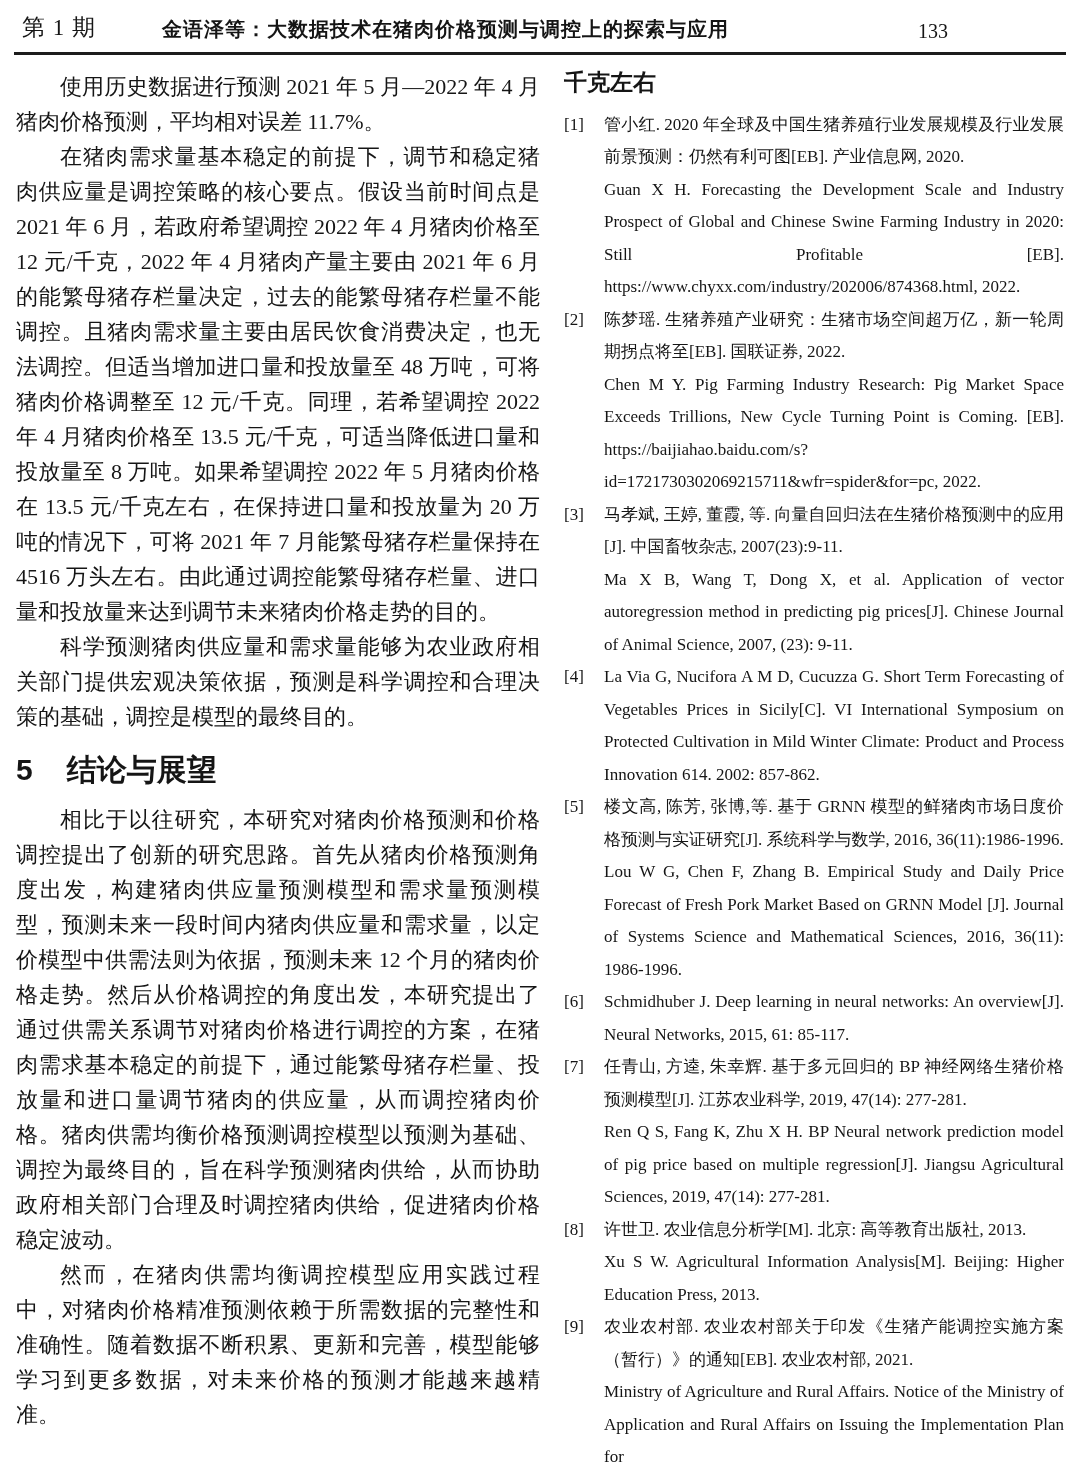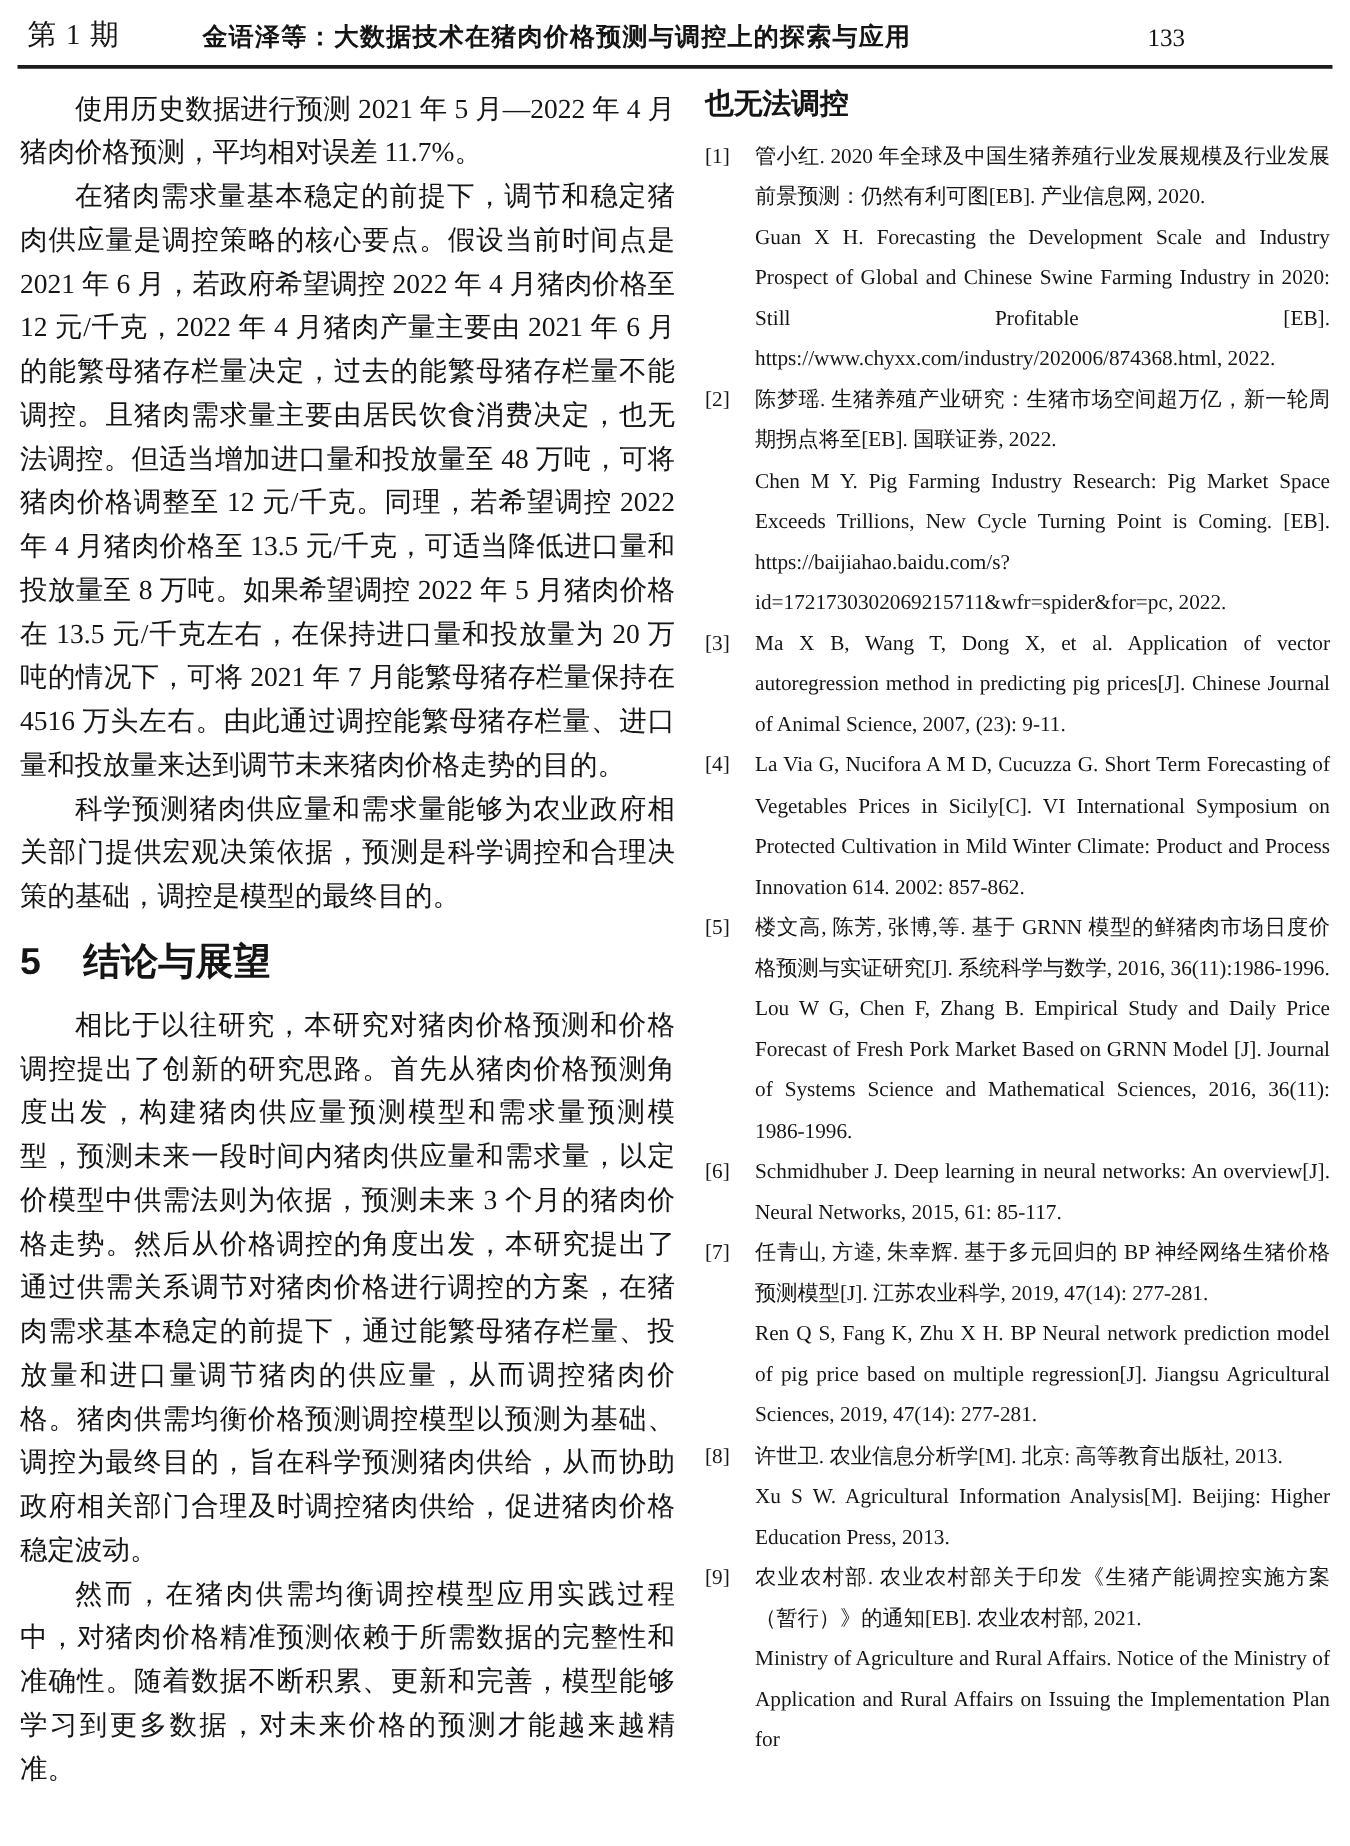--- a/index.html
+++ b/index.html
@@ -84,45 +84,46 @@
           <p class="para">在猪肉需求量基本稳定的前提下，调节和稳定猪肉供应量是调控策略的核心要点。假设当前时间点是 2021 年 6 月，若政府希望调控 2022 年 4 月猪肉价格至 12 元/千克，2022 年 4 月猪肉产量主要由 2021 年 6 月的能繁母猪存栏量决定，过去的能繁母猪存栏量不能调控。且猪肉需求量主要由居民饮食消费决定，也无法调控。但适当增加进口量和投放量至 48 万吨，可将猪肉价格调整至 12 元/千克。同理，若希望调控 2022 年 4 月猪肉价格至 13.5 元/千克，可适当降低进口量和投放量至 8 万吨。如果希望调控 2022 年 5 月猪肉价格在 13.5 元/千克左右，在保持进口量和投放量为 20 万吨的情况下，可将 2021 年 7 月能繁母猪存栏量保持在 4516 万头左右。由此通过调控能繁母猪存栏量、进口量和投放量来达到调节未来猪肉价格走势的目的。</p>
           <p class="para">科学预测猪肉供应量和需求量能够为农业政府相关部门提供宏观决策依据，预测是科学调控和合理决策的基础，调控是模型的最终目的。</p>
         </div>
 
       <h2 class="section-heading">
         <span class="sec-num">5</span>
         <span>结论与展望</span>
       </h2>
 
       <div id="left-paras-b">
-          <p class="para">相比于以往研究，本研究对猪肉价格预测和价格调控提出了创新的研究思路。首先从猪肉价格预测角度出发，构建猪肉供应量预测模型和需求量预测模型，预测未来一段时间内猪肉供应量和需求量，以定价模型中供需法则为依据，预测未来 3 个月的猪肉价格走势。然后从价格调控的角度出发，本研究提出了通过供需关系调节对猪肉价格进行调控的方案，在猪肉需求基本稳定的前提下，通过能繁母猪存栏量、投放量和进口量调节猪肉的供应量，从而调控猪肉价格。猪肉供需均衡价格预测调控模型以预测为基础、调控为最终目的，旨在科学预测猪肉供给，从而协助政府相关部门合理及时调控猪肉供给，促进猪肉价格稳定波动。</p>
+          <p class="para">相比于以往研究，本研究对猪肉价格预测和价格调控提出了创新的研究思路。首先从猪肉价格预测角度出发，构建猪肉供应量预测模型和需求量预测模型，预测未来一段时间内猪肉供应量和需求量，以定价模型中供需法则为依据，预测未来 12 个月的猪肉价格走势。然后从价格调控的角度出发，本研究提出了通过供需关系调节对猪肉价格进行调控的方案，在猪肉需求基本稳定的前提下，通过能繁母猪存栏量、投放量和进口量调节猪肉的供应量，从而调控猪肉价格。猪肉供需均衡价格预测调控模型以预测为基础、调控为最终目的，旨在科学预测猪肉供给，从而协助政府相关部门合理及时调控猪肉供给，促进猪肉价格稳定波动。</p>
           <p class="para">然而，在猪肉供需均衡调控模型应用实践过程中，对猪肉价格精准预测依赖于所需数据的完整性和准确性。随着数据不断积累、更新和完善，模型能够学习到更多数据，对未来价格的预测才能越来越精准。</p>
         </div>
     </div>
 
     <div class="col-right">
-      <h3 class="refs-heading">也无法调控</h3>
+      <h3 class="refs-heading">千克左右</h3>
       <div id="refs-list">
           <div class="ref-item">
     <span class="ref-label">[1]</span>
     <div class="ref-parts">
               <p class="ref-part">管小红. 2020 年全球及中国生猪养殖行业发展规模及行业发展前景预测：仍然有利可图[EB]. 产业信息网, 2020.</p>
               <p class="ref-part">Guan X H. Forecasting the Development Scale and Industry Prospect of Global and Chinese Swine Farming Industry in 2020: Still Profitable [EB]. https://www.chyxx.com/industry/202006/874368.html, 2022.</p>
             </div>
   </div>
           <div class="ref-item">
     <span class="ref-label">[2]</span>
     <div class="ref-parts">
               <p class="ref-part">陈梦瑶. 生猪养殖产业研究：生猪市场空间超万亿，新一轮周期拐点将至[EB]. 国联证券, 2022.</p>
               <p class="ref-part">Chen M Y. Pig Farming Industry Research: Pig Market Space Exceeds Trillions, New Cycle Turning Point is Coming. [EB]. https://baijiahao.baidu.com/s?id=1721730302069215711&amp;wfr=spider&amp;for=pc, 2022.</p>
             </div>
   </div>
           <div class="ref-item">
     <span class="ref-label">[3]</span>
     <div class="ref-parts">
+              <p class="ref-part">马孝斌, 王婷, 董霞, 等. 向量自回归法在生猪价格预测中的应用[J]. 中国畜牧杂志, 2007(23):9-11.</p>
               <p class="ref-part">Ma X B, Wang T, Dong X, et al. Application of vector autoregression method in predicting pig prices[J]. Chinese Journal of Animal Science, 2007, (23): 9-11.</p>
             </div>
   </div>
           <div class="ref-item">
     <span class="ref-label">[4]</span>
     <div class="ref-parts">
               <p class="ref-part">La Via G, Nucifora A M D, Cucuzza G. Short Term Forecasting of Vegetables Prices in Sicily[C]. VI International Symposium on Protected Cultivation in Mild Winter Climate: Product and Process Innovation 614. 2002: 857-862.</p>
             </div>
   </div>
           <div class="ref-item">

